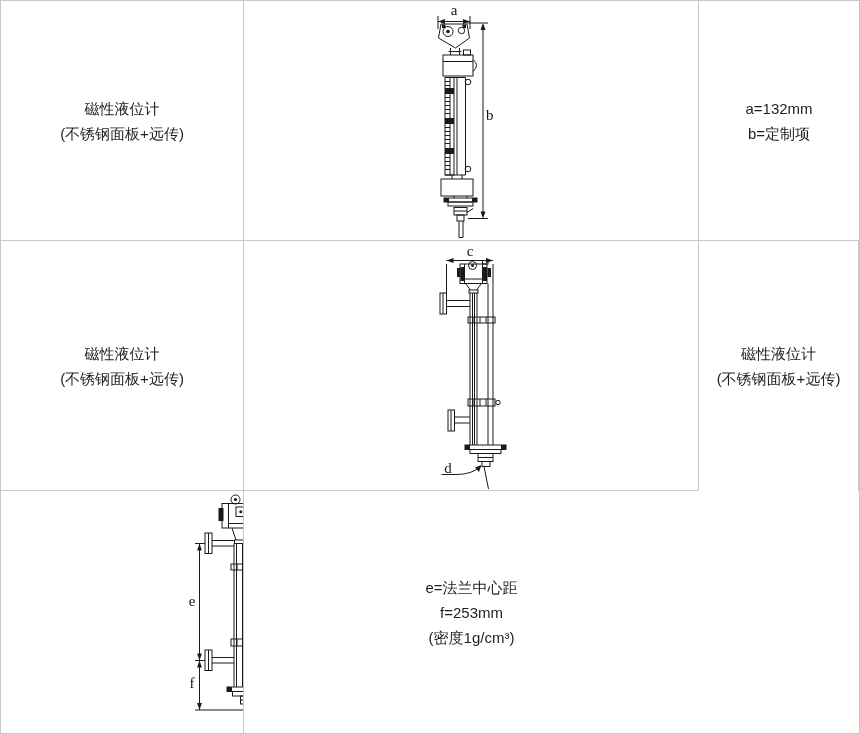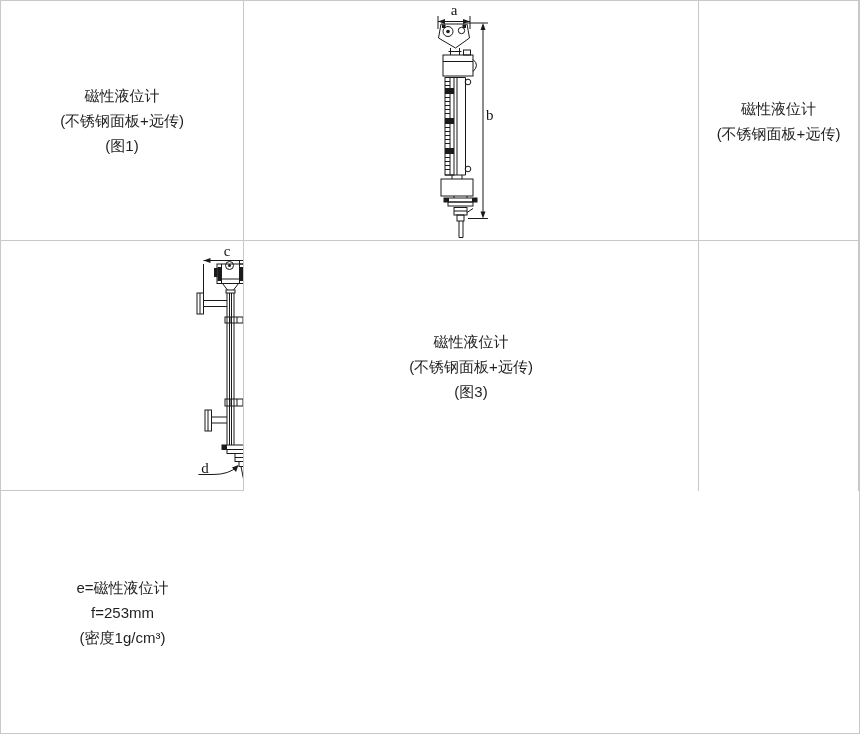--- a/index.html
+++ b/index.html
@@ -27,21 +27,20 @@
 </style>
 </head>
 <body>
 
 <div class="spec-table">
 
   <div class="cell">
     <div class="text-block">
       <div>磁性液位计</div>
       <div>(不锈钢面板+远传)</div>
-      <div>(图1)</div>
     </div>
   </div>
 
   <div class="cell figure-cell">
     <svg width="454" height="239" viewBox="0 0 454 239">
       <g stroke="#1a1a1a" fill="none" stroke-width="1">
 
         <path d="M194,15 V28 M226,15 V28 M194,20.5 H226"></path>
 
         <path d="M223,22 H244 M224,217.5 H244 M239,24 V215"></path>
@@ -88,20 +87,26 @@
         <rect x="201" y="117" width="9" height="6"></rect>
         <rect x="201" y="147" width="9" height="6"></rect>
         <rect x="200" y="197" width="5" height="4"></rect>
         <rect x="228" y="197" width="5" height="4"></rect>
       </g>
       <text x="210" y="14" text-anchor="middle">a</text>
       <text x="242" y="119">b</text>
     </svg>
   </div>
 
+  <div class="cell last-col">
+    <div class="text-block">
+      <div>a=132mm</div>
+      <div>b=定制项</div>
+    </div>
+  </div>
 
   <div class="cell">
     <div class="text-block">
       <div>磁性液位计</div>
       <div>(不锈钢面板+远传)</div>
     </div>
   </div>
 
   <div class="cell figure-cell">
     <svg width="454" height="249" viewBox="0 0 454 249">
@@ -158,21 +163,20 @@
       <text x="226" y="15" text-anchor="middle">c</text>
       <text x="204" y="231.5" text-anchor="middle">d</text>
     </svg>
   </div>
 
 
   <div class="cell last-row">
     <div class="text-block">
       <div>磁性液位计</div>
       <div>(不锈钢面板+远传)</div>
-      <div>(图3)</div>
     </div>
   </div>
 
   <div class="cell figure-cell last-row">
     <svg width="454" height="242" viewBox="0 0 454 242">
       <g stroke="#1a1a1a" fill="none" stroke-width="1">
 
         <circle cx="234.5" cy="8.5" r="4.5"></circle>
         <rect x="221" y="12.5" width="38" height="24.5"></rect>
         <path d="M227.5,12.5 V37 M252.5,12.5 V37 M227.5,32.5 H252.5"></path>
@@ -221,19 +225,19 @@
         <rect x="266" y="196" width="5" height="4.5"></rect>
         <rect x="246" y="218.5" width="5" height="3"></rect>
       </g>
       <text x="191" y="115" text-anchor="middle">e</text>
       <text x="191" y="197" text-anchor="middle">f</text>
     </svg>
   </div>
 
   <div class="cell last-col last-row">
     <div class="text-block">
-      <div>e=磁性液位计</div>
+      <div>e=法兰中心距</div>
       <div>f=253mm</div>
       <div>(密度1g/cm³)</div>
     </div>
   </div>
 
 </div>
 
 </body></html>

